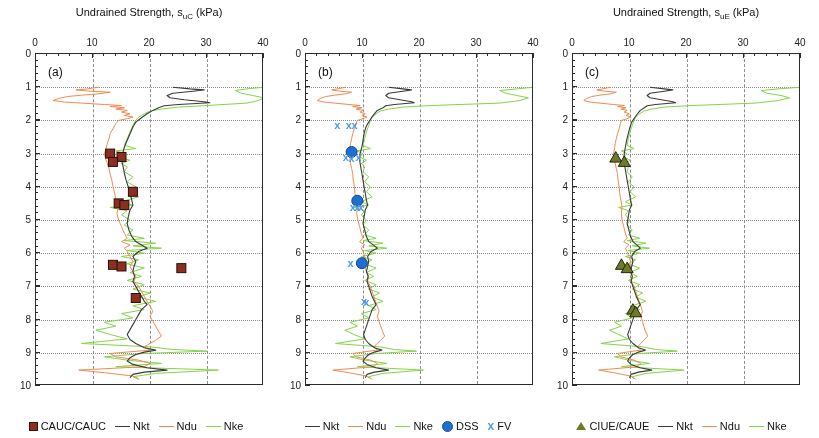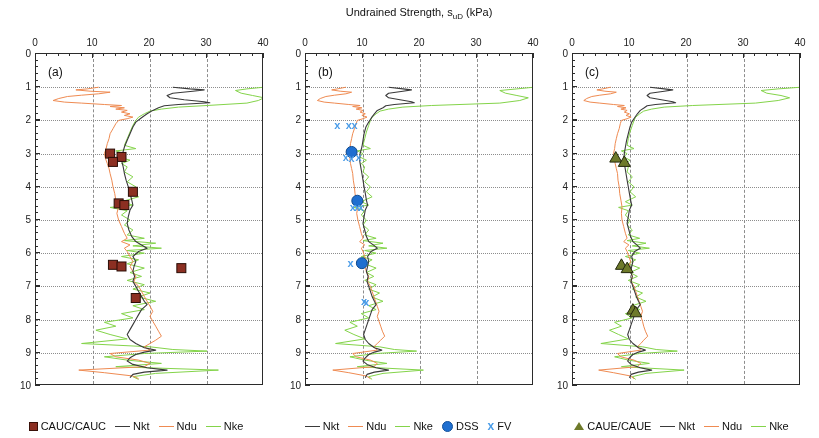--- a/index.html
+++ b/index.html
@@ -46,20 +46,21 @@
           background:#1f6fd0;border:1px solid #14529c;}
   .lg-x{display:inline-block;color:#4a9ce8;font-weight:bold;font-size:12px;line-height:1;}
 
   svg{display:block;}
 </style>
 </head>
 <body>
 
 <div id="figure">
     <div class="panel" style="left: 0px; width: 270px;">
+      <div class="panel-title" style="left: 35px; width: 228px;"><span>Undrained Strength, s</span><span class="sub">uC</span><span> (kPa)</span></div>
       <div class="plot" style="left: 35px; top: 53px; width: 228px; height: 332px;">
         <div class="plot-inner">
           <div class="grid-v" style="left: 57px;"></div>
           <div class="grid-v" style="left: 114px;"></div>
           <div class="grid-v" style="left: 171px;"></div>
           <div class="grid-h" style="top: 33.2px;"></div>
           <div class="grid-h" style="top: 66.4px;"></div>
           <div class="grid-h" style="top: 99.6px;"></div>
           <div class="grid-h" style="top: 132.8px;"></div>
           <div class="grid-h" style="top: 166px;"></div>
@@ -186,21 +187,20 @@
           <span class="lg-line" style="border-top-color: rgb(239, 139, 82);"></span>
           <span>Ndu</span>
         </div>
         <div class="lg-item">
           <span class="lg-line" style="border-top-color: rgb(132, 212, 74);"></span>
           <span>Nke</span>
         </div>
       </div>
     </div>
     <div class="panel" style="left: 272px; width: 270px;">
-      <div class="panel-title" style="left: 33px; width: 228px;"><span>Undrained Strength, s</span><span class="sub">uD</span><span> (kPa)</span></div>
       <div class="plot" style="left: 33px; top: 53px; width: 228px; height: 332px;">
         <div class="plot-inner">
           <div class="grid-v" style="left: 57px;"></div>
           <div class="grid-v" style="left: 114px;"></div>
           <div class="grid-v" style="left: 171px;"></div>
           <div class="grid-h" style="top: 33.2px;"></div>
           <div class="grid-h" style="top: 66.4px;"></div>
           <div class="grid-h" style="top: 99.6px;"></div>
           <div class="grid-h" style="top: 132.8px;"></div>
           <div class="grid-h" style="top: 166px;"></div>
@@ -336,20 +336,21 @@
           <span class="lg-dot" style="background: rgb(31, 111, 208);"></span>
           <span>DSS</span>
         </div>
         <div class="lg-item">
           <span class="lg-x" style="color: rgb(74, 156, 232);">x</span>
           <span>FV</span>
         </div>
       </div>
     </div>
     <div class="panel" style="left: 544px; width: 275px;">
+      <div class="panel-title" style="left: 28px; width: 228px;"><span>Undrained Strength, s</span><span class="sub">uE</span><span> (kPa)</span></div>
       <div class="plot" style="left: 28px; top: 53px; width: 228px; height: 332px;">
         <div class="plot-inner">
           <div class="grid-v" style="left: 57px;"></div>
           <div class="grid-v" style="left: 114px;"></div>
           <div class="grid-v" style="left: 171px;"></div>
           <div class="grid-h" style="top: 33.2px;"></div>
           <div class="grid-h" style="top: 66.4px;"></div>
           <div class="grid-h" style="top: 99.6px;"></div>
           <div class="grid-h" style="top: 132.8px;"></div>
           <div class="grid-h" style="top: 166px;"></div>
@@ -455,21 +456,21 @@
       <div class="tick ymin" style="left: 28px; top: 331.88px;"></div>
       <div class="tick ymin" style="left: 28px; top: 338.52px;"></div>
       <div class="tick ymin" style="left: 28px; top: 345.16px;"></div>
       <div class="tick ymin" style="left: 28px; top: 358.44px;"></div>
       <div class="tick ymin" style="left: 28px; top: 365.08px;"></div>
       <div class="tick ymin" style="left: 28px; top: 371.72px;"></div>
       <div class="tick ymin" style="left: 28px; top: 378.36px;"></div>
       <div class="legend" style="left: 0px; width: 275px;">
         <div class="lg-item">
           <span class="lg-tri" style="border-bottom-color: rgb(110, 122, 42);"></span>
-          <span>CAUE/CAUE</span>
+          <span>CIUE/CAUE</span>
         </div>
         <div class="lg-item">
           <span class="lg-line" style="border-top-color: rgb(58, 58, 58);"></span>
           <span>Nkt</span>
         </div>
         <div class="lg-item">
           <span class="lg-line" style="border-top-color: rgb(239, 139, 82);"></span>
           <span>Ndu</span>
         </div>
         <div class="lg-item">

